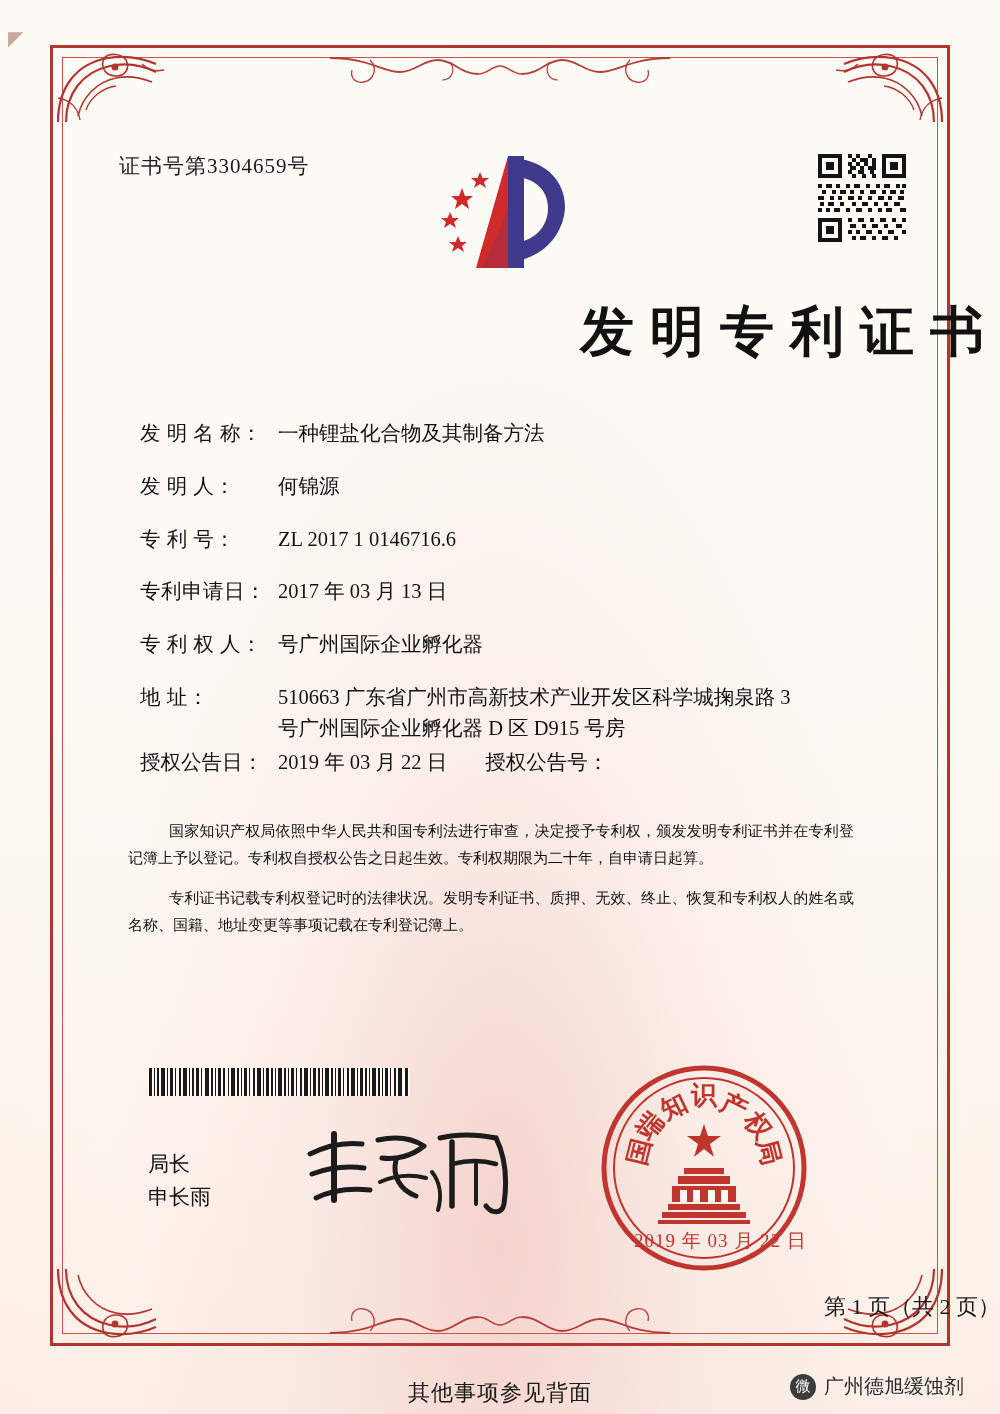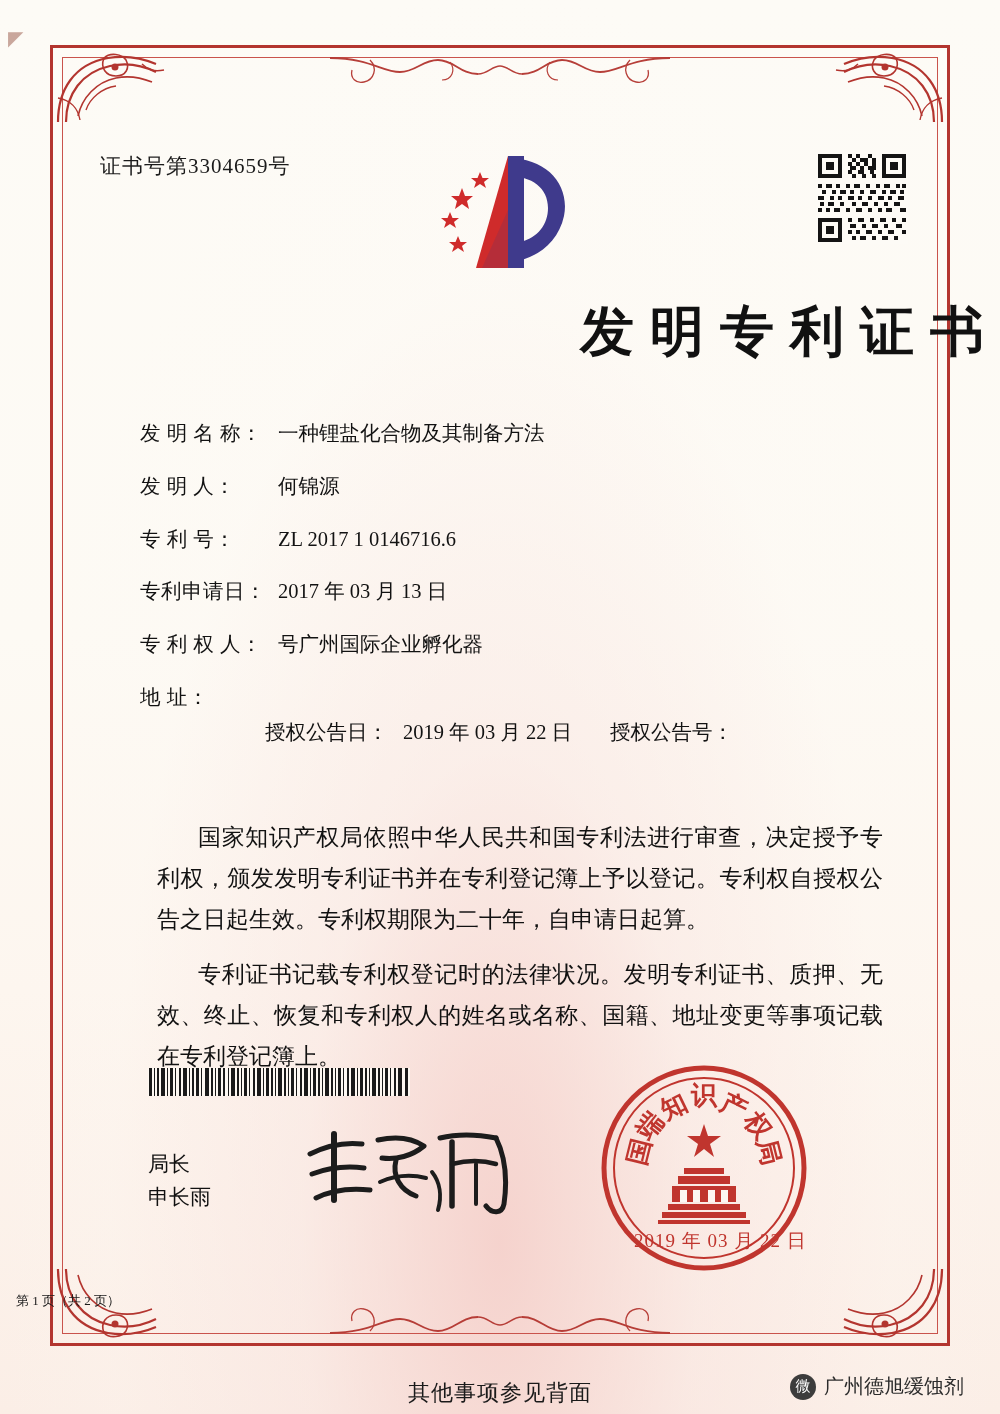--- a/index.html
+++ b/index.html
@@ -61,21 +61,21 @@
     left: 8px; top: 28px;
     width: 22px; height: 26px;
     color: #c9a79c;
     font-size: 20px;
     line-height: 1;
   }
 
   
   .cert-no {
     position: absolute;
-    left: 100px; top: 152px;
+    left: 119px; top: 152px;
     font-size: 21px;
     color: #1b1b1b;
     letter-spacing: 1px;
     white-space: nowrap;
     text-align: center;
   }
 
   .logo {
     position: absolute;
     left: 432px; top: 150px;
@@ -129,38 +129,37 @@
   }
   .fvalue .line2 { display: block; }
   .frow.tight { margin-bottom: 4px; }
 
   .pubrow {
     display: flex;
     align-items: flex-start;
     margin-bottom: 24px;
     font-size: 20.5px;
     line-height: 1.5;
-    justify-content: center;
   }
   .pubrow .seg-label {
     flex: 0 0 138px;
     display: flex;
     justify-content: space-between;
     white-space: nowrap;
   }
   .pubrow .seg-val { flex: 0 0 auto; padding-right: 38px; }
   .pubrow .seg-label2 { flex: 0 0 auto; padding-right: 6px; white-space: nowrap; }
   .pubrow .seg-val2 { flex: 1 1 auto; }
 
   
   .paras {
     position: absolute;
-    left: 157px; top: 818px;
+    left: 128px; top: 818px;
     width: 726px;
-    font-size: 23px;
+    font-size: 15px;
     color: #111;
     line-height: 1.78;
     text-align: justify;
   }
   .paras p {
     margin: 0 0 14px 0;
     text-indent: 41px;
   }
 
   
@@ -197,23 +196,23 @@
     left: 634px; top: 1228px;
     font-size: 19px;
     color: #c0352e;
     letter-spacing: 1px;
     white-space: nowrap;
   }
 
   
   .page-num {
     position: absolute;
-    left: 16px; right: 0; top: 1292px;
-    text-align: left;
-    font-size: 13px;
+    left: 0; right: 0; top: 1292px;
+    text-align: right;
+    font-size: 22px;
     color: #1a1a1a;
   }
   .back-note {
     position: absolute;
     left: 0; right: 0; top: 1378px;
     text-align: center;
     font-size: 22px;
     color: #1a1a1a;
     letter-spacing: 1px;
   }
@@ -461,20 +460,24 @@
       <div class="fvalue">2017 年 03 月 13 日</div>
     </div>
 
     <div class="frow">
       <div class="flabel spread">专 利 权 人：</div>
       <div class="fvalue">号广州国际企业孵化器</div>
     </div>
 
     <div class="frow tight">
       <div class="flabel spread">地 址：</div>
+      <div class="fvalue">
+        <span class="line2">510663 广东省广州市高新技术产业开发区科学城掬泉路 3</span>
+        <span class="line2">号广州国际企业孵化器 D 区 D915 号房</span>
+      </div>
     </div>
 
     <div class="pubrow">
       <div class="seg-label">授权公告日：</div>
       <div class="seg-val">2019 年 03 月 22 日</div>
       <div class="seg-label2">授权公告号：</div>
     </div>
   </div>
 
   <div class="paras">

